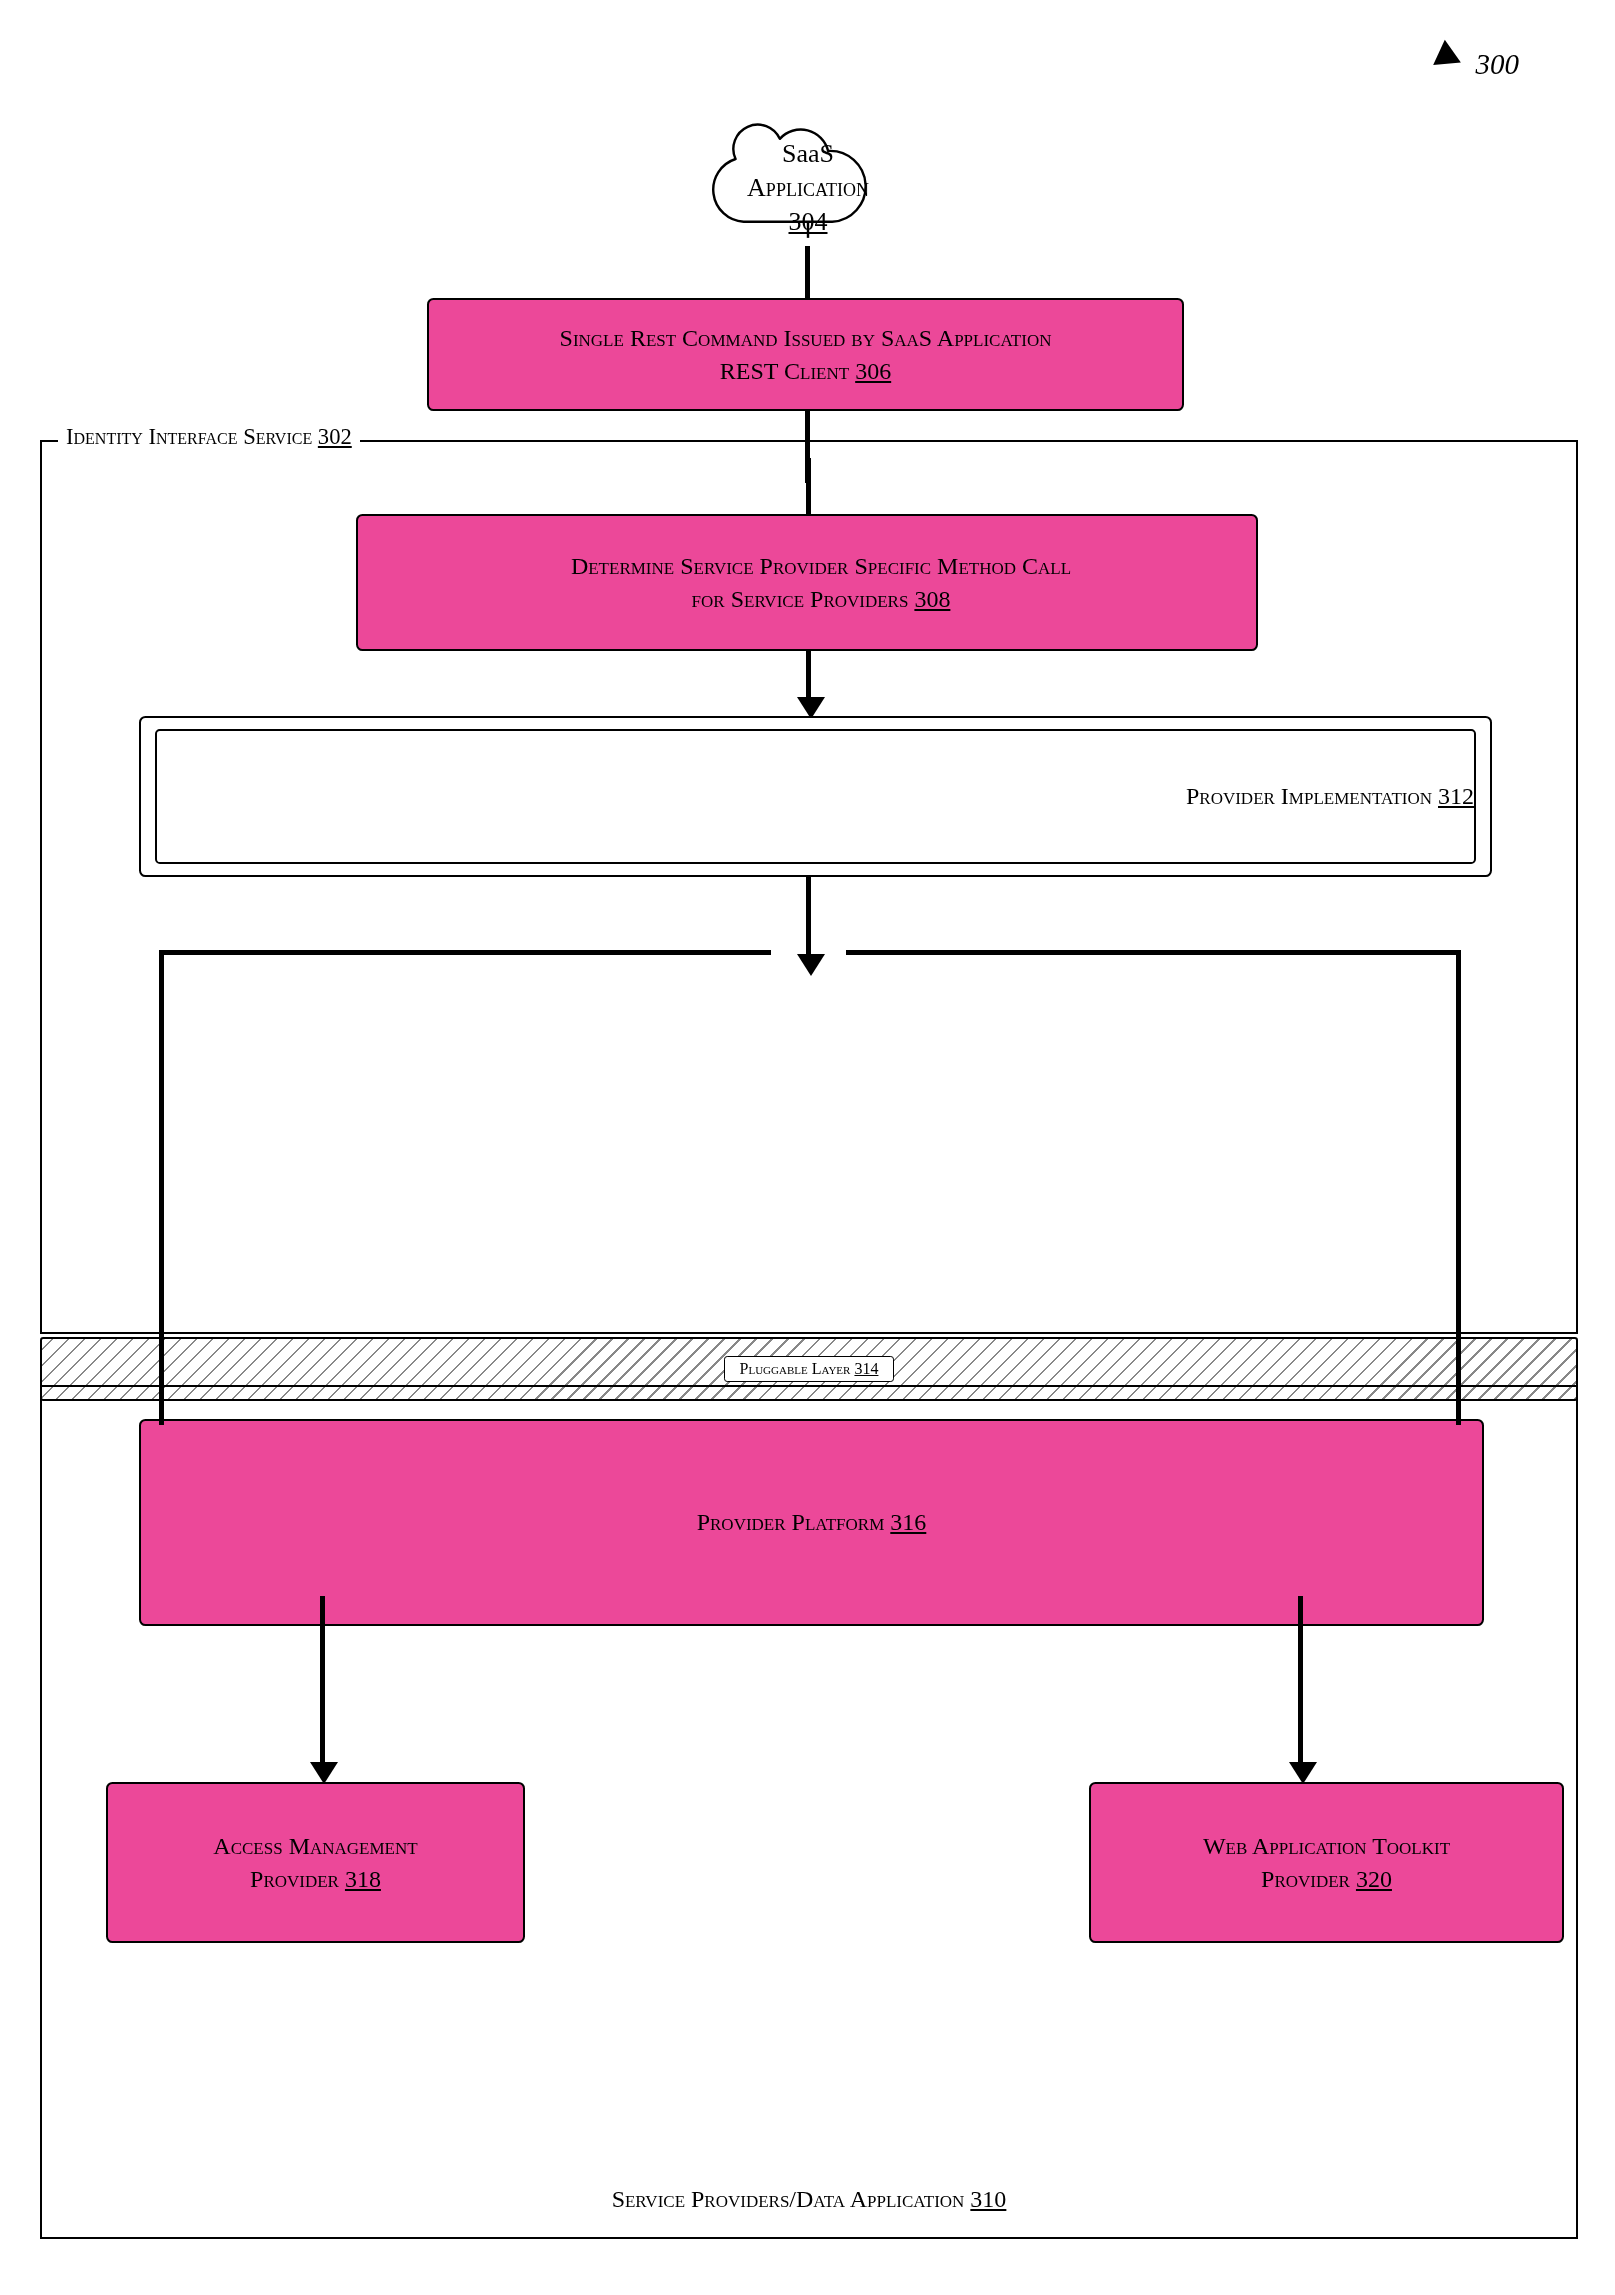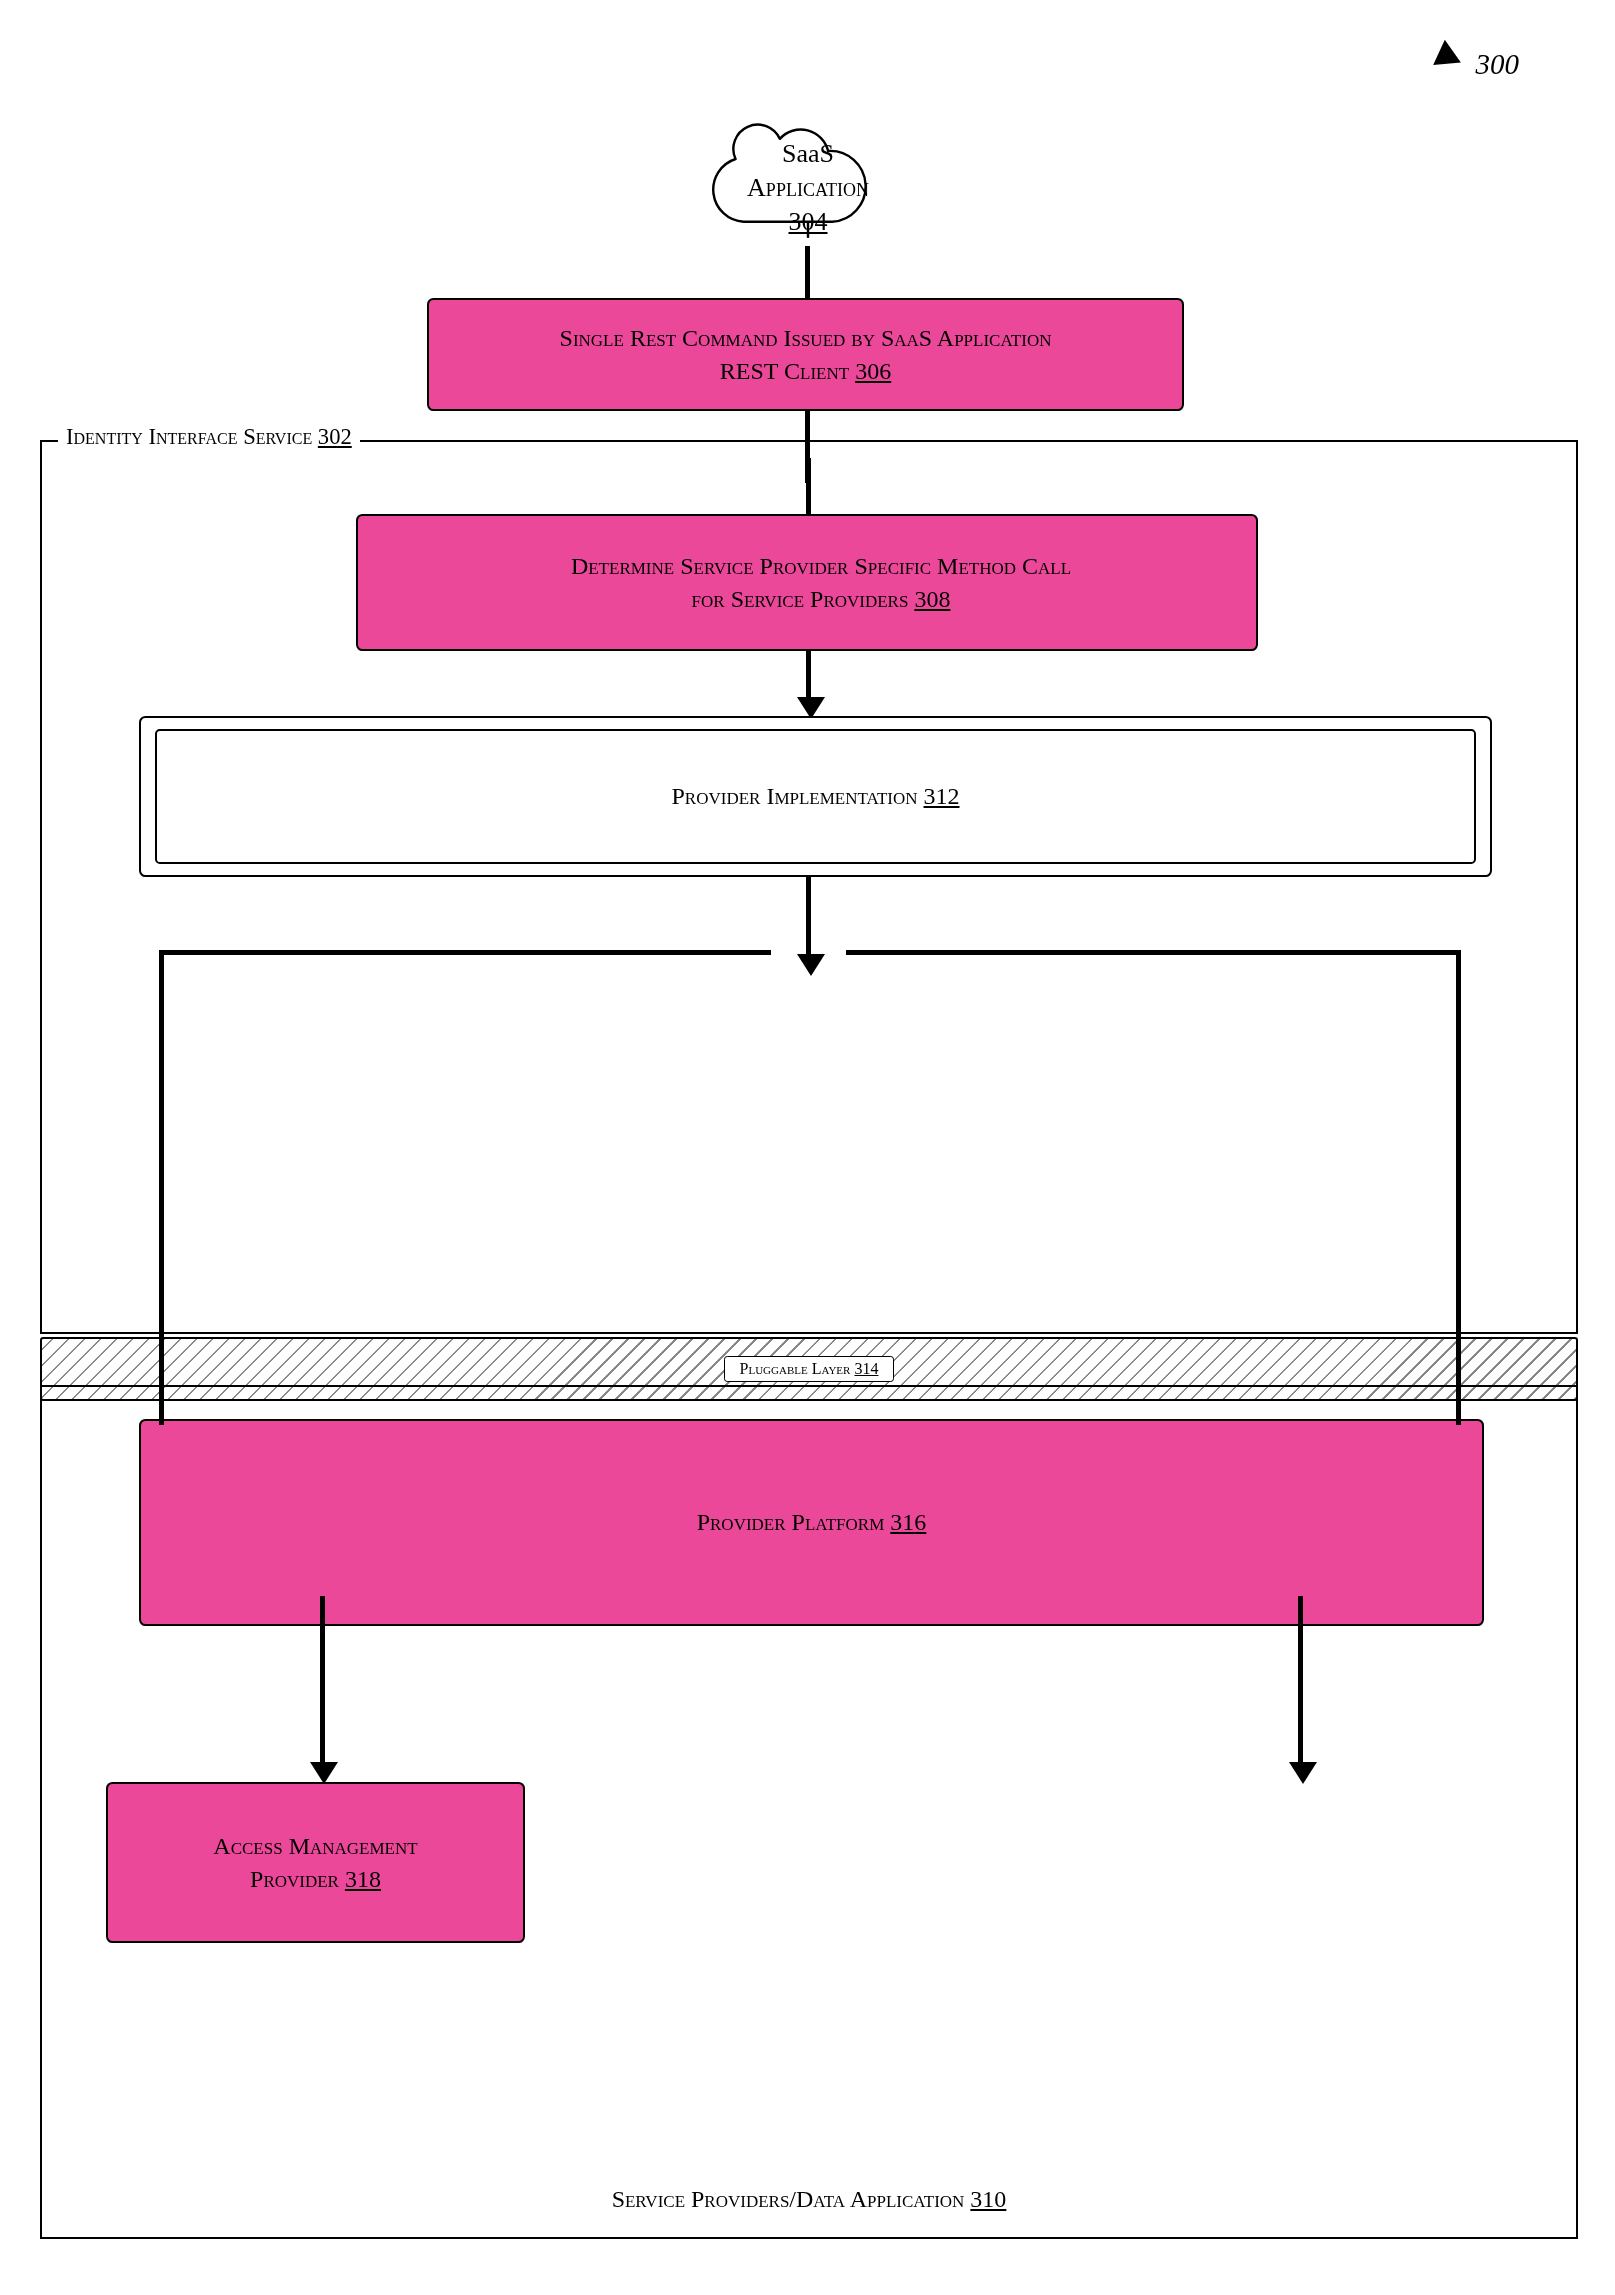--- a/index.html
+++ b/index.html
@@ -137,21 +137,21 @@
       border-radius: 6.4px;
       background: #fff;
     }
     .provider-impl-inner {
       position: absolute;
       border: 2.4px solid #000;
       border-radius: 4.8px;
       background: #fff;
       display: flex;
       align-items: center;
-      justify-content: center;
+      justify-content: flex-end;
       text-align: center;
       font-size: 24px;
     }
   </style>
 </head>
 <body>
 
 <div class="diagram-container">
 
   <div class="ref-300-arrow"></div>
@@ -235,20 +235,25 @@
 
     <div class="line-v" style="left:1256px; top:209px; width:4.8px; height:169px;"></div>
     <div style="position:absolute; left:1247px; top:375px; width:0; height:0; border-left:14.5px solid transparent; border-right:14.5px solid transparent; border-top:22.6px solid #000;"></div>
 
     <div class="box" style="left:64px; top:395px; width:419px; height:161px;">
       <div>
         <span class="sc">Access Management<br>Provider</span> <span class="ul">318</span>
       </div>
     </div>
 
+    <div class="box" style="left:1047px; top:395px; width:475px; height:161px;">
+      <div>
+        <span class="sc">Web Application Toolkit<br>Provider</span> <span class="ul">320</span>
+      </div>
+    </div>
 
     <div style="position:absolute; bottom:24px; left:0; width:100%; text-align:center; font-size:24px; font-variant:small-caps;">
       <span class="sc">Service Providers/Data Application</span> <span class="ul">310</span>
     </div>
   </div>
 
   <div class="line-v" style="left:159px; top:950px; width:4.8px; height:475px;"></div>
 
   <div class="line-h" style="left:159px; top:950px; width:612px; height:4.8px;"></div>
 

